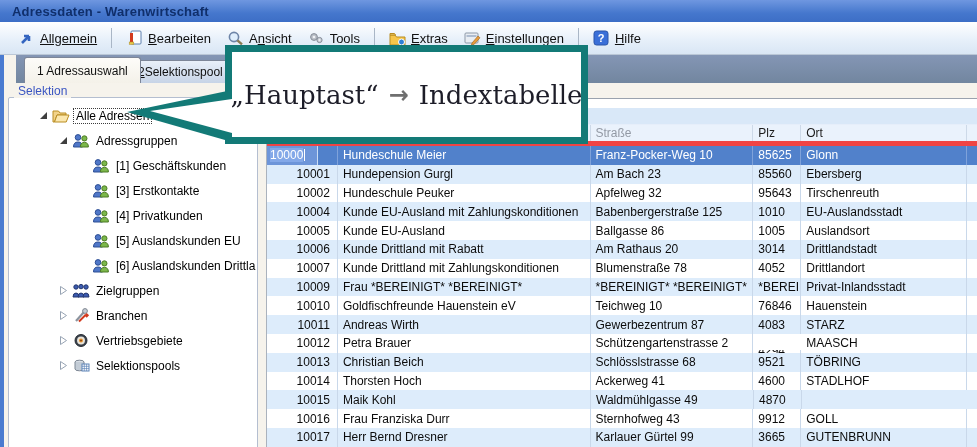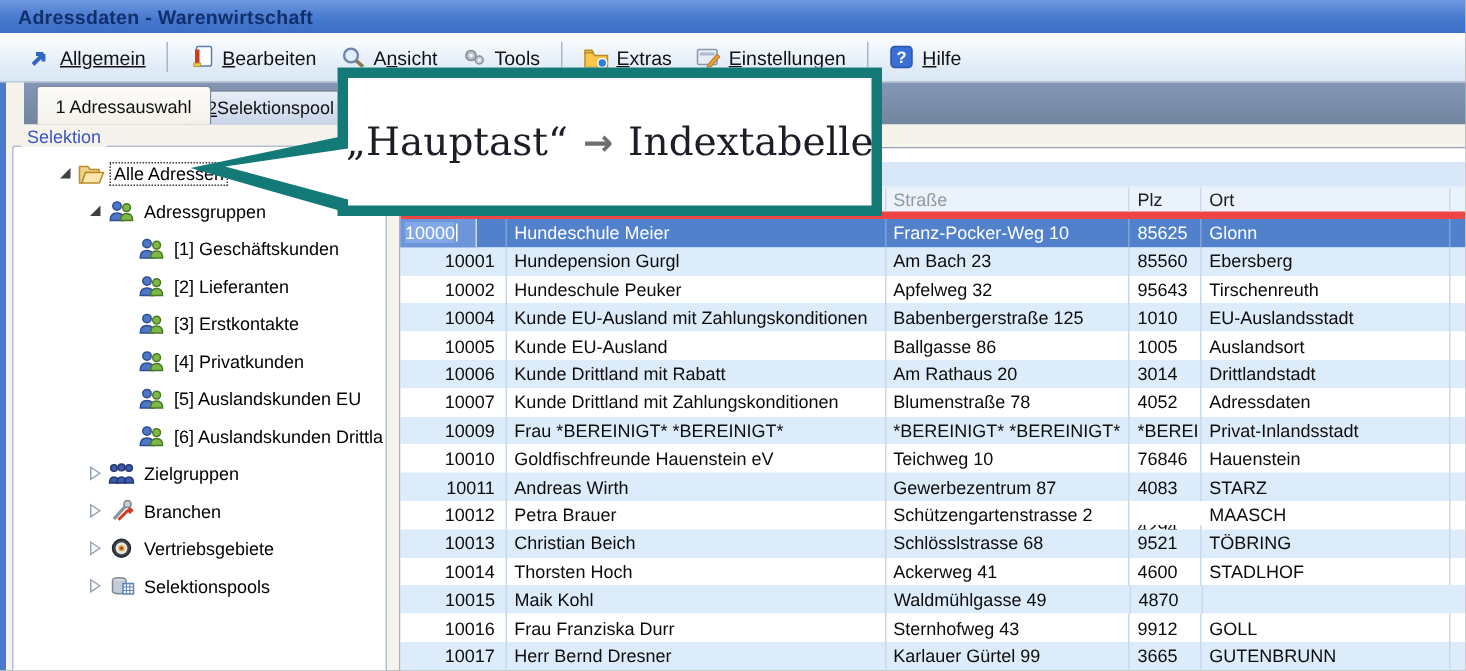--- a/index.html
+++ b/index.html
@@ -221,32 +221,20 @@
         <div class="tree-row" style="padding-left: 66px;">
           <span class="tw-exp"></span>
           <span class="tw-icon">
             <svg width="18" height="15" viewBox="0 0 18 15">
               <circle cx="6" cy="4.4" r="2.8" fill="#4f77c8" stroke="#2d4e94"></circle>
               <path d="M1.5 14 q0-5 4.5-5 t4.5 5Z" fill="#4f77c8" stroke="#2d4e94"></path>
               <circle cx="12.4" cy="5.4" r="2.6" fill="#7cb84a" stroke="#4c7a24"></circle>
               <path d="M8.4 14 q0-4.6 4-4.6 t4 4.6Z" fill="#7cb84a" stroke="#4c7a24"></path>
             </svg>
           </span>
-          <span class="tw-label">[2] Lieferanten</span>
-        </div>
-        <div class="tree-row" style="padding-left: 66px;">
-          <span class="tw-exp"></span>
-          <span class="tw-icon">
-            <svg width="18" height="15" viewBox="0 0 18 15">
-              <circle cx="6" cy="4.4" r="2.8" fill="#4f77c8" stroke="#2d4e94"></circle>
-              <path d="M1.5 14 q0-5 4.5-5 t4.5 5Z" fill="#4f77c8" stroke="#2d4e94"></path>
-              <circle cx="12.4" cy="5.4" r="2.6" fill="#7cb84a" stroke="#4c7a24"></circle>
-              <path d="M8.4 14 q0-4.6 4-4.6 t4 4.6Z" fill="#7cb84a" stroke="#4c7a24"></path>
-            </svg>
-          </span>
           <span class="tw-label">[3] Erstkontakte</span>
         </div>
         <div class="tree-row" style="padding-left: 66px;">
           <span class="tw-exp"></span>
           <span class="tw-icon">
             <svg width="18" height="15" viewBox="0 0 18 15">
               <circle cx="6" cy="4.4" r="2.8" fill="#4f77c8" stroke="#2d4e94"></circle>
               <path d="M1.5 14 q0-5 4.5-5 t4.5 5Z" fill="#4f77c8" stroke="#2d4e94"></path>
               <circle cx="12.4" cy="5.4" r="2.6" fill="#7cb84a" stroke="#4c7a24"></circle>
               <path d="M8.4 14 q0-4.6 4-4.6 t4 4.6Z" fill="#7cb84a" stroke="#4c7a24"></path>
@@ -412,21 +400,21 @@
           <div class="gcell" style="width: 163px;">Am Rathaus 20</div>
           <div class="gcell" style="width: 48px;">3014</div>
           <div class="gcell" style="width: 166px;">Drittlandstadt</div>
           <div class="gcell filler"></div>
         </div>
         <div class="grow">
           <div class="gcell num" style="width: 71px;">10007</div>
           <div class="gcell" style="width: 253px;">Kunde Drittland mit Zahlungskonditionen</div>
           <div class="gcell" style="width: 163px;">Blumenstraße 78</div>
           <div class="gcell" style="width: 48px;">4052</div>
-          <div class="gcell" style="width: 166px;">Adressdaten</div>
+          <div class="gcell" style="width: 166px;">Drittlandort</div>
           <div class="gcell filler"></div>
         </div>
         <div class="grow stripe">
           <div class="gcell num" style="width: 71px;">10009</div>
           <div class="gcell" style="width: 253px;">Frau *BEREINIGT* *BEREINIGT*</div>
           <div class="gcell" style="width: 163px;">*BEREINIGT* *BEREINIGT*</div>
           <div class="gcell" style="width: 48px;">*BEREIN</div>
           <div class="gcell" style="width: 166px;">Privat-Inlandsstadt</div>
           <div class="gcell filler"></div>
         </div>

